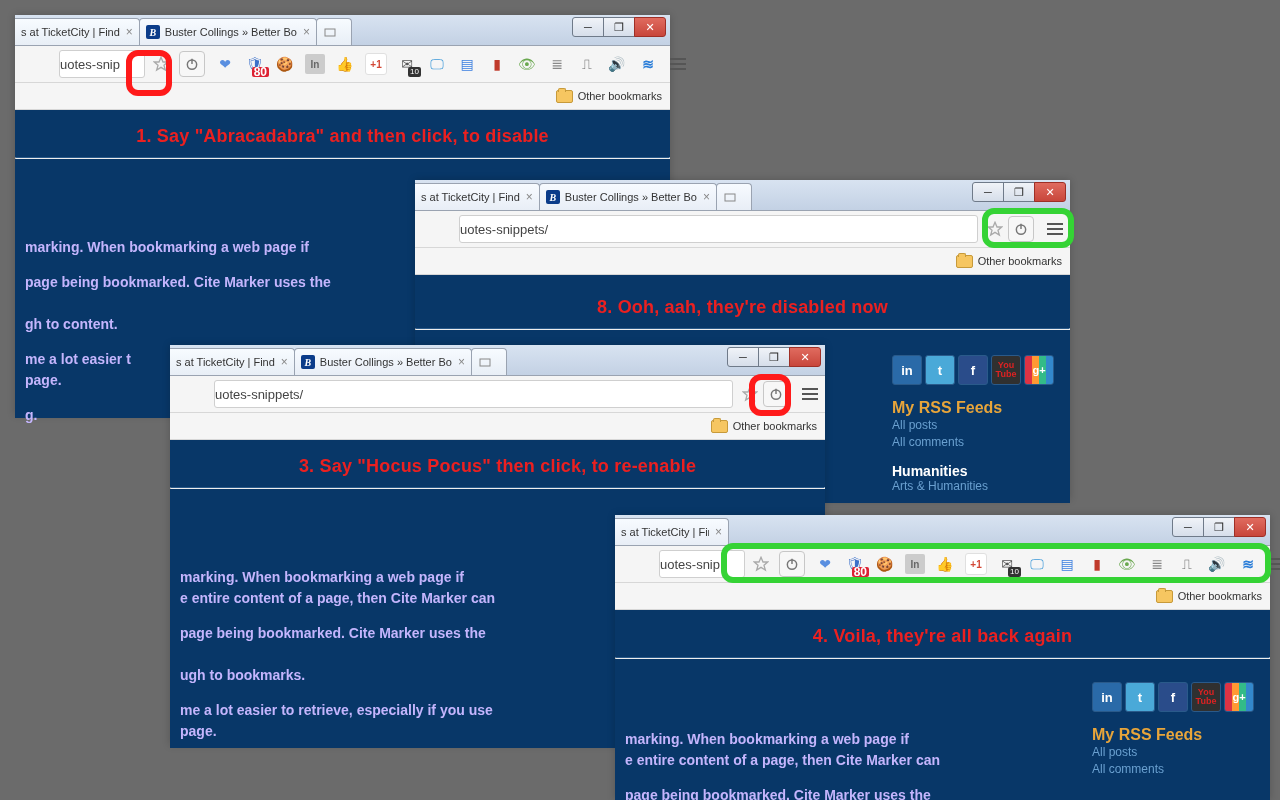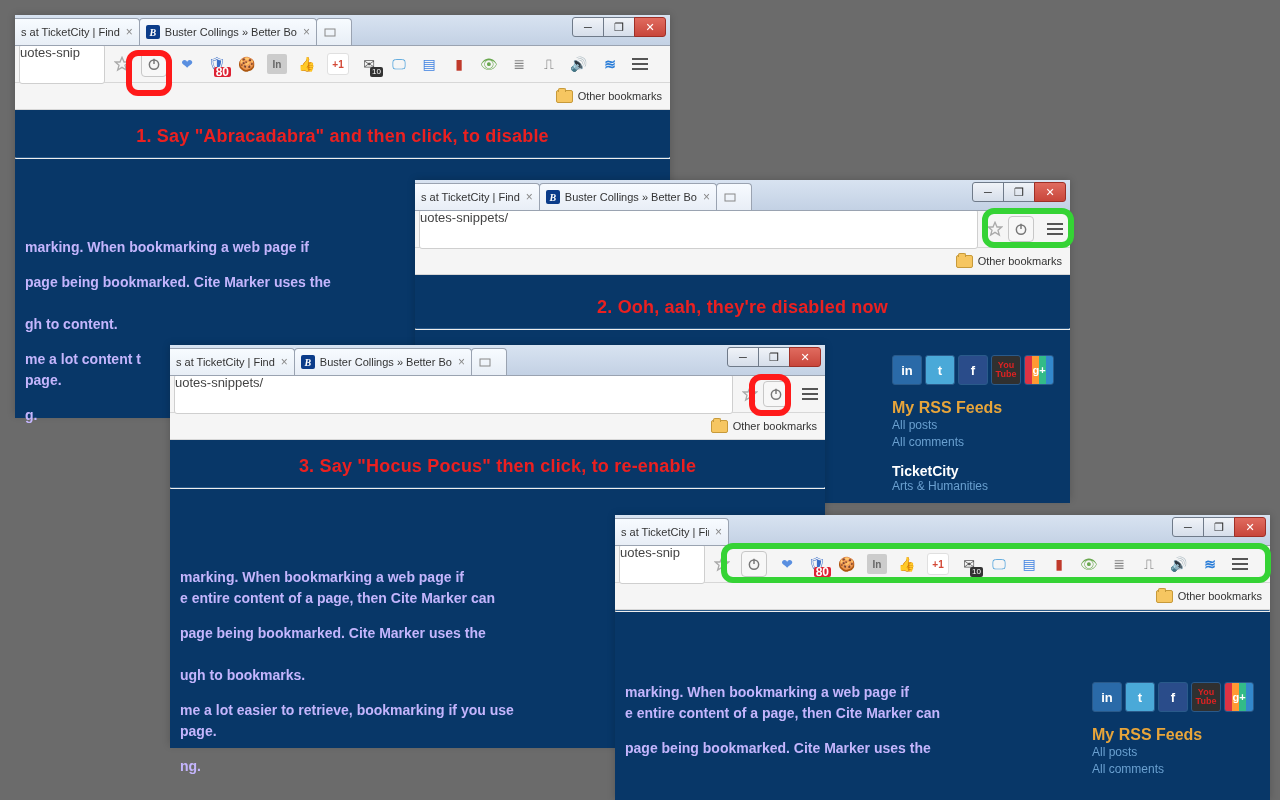--- a/index.html
+++ b/index.html
@@ -78,25 +78,27 @@
     padding: 0 4px;
     gap: 4px;
   }
   .omnibox {
     height: 26px;
     flex: 0 0 auto;
     border: 1px solid #cfcfcf;
     border-radius: 3px;
     background: #fff;
     display: flex;
-    padding: 0 6px 12px 2px;
+    align-items: center;
+    padding: 0 6px 0 2px;
     color: #444;
     font-size: 13px;
     white-space: nowrap;
     overflow: hidden;
+    margin-left: 40px;
   }
   .omnibox.trunc-left { padding-left: 0; }
   .star {
     width: 18px; height: 18px;
     margin-left: 4px;
     display:inline-flex;align-items:center;justify-content:center;
     color:#999;
   }
   .ext-icons {
     display: flex;
@@ -304,21 +306,21 @@
     <span>Other bookmarks</span>
   </div>
 
   <div class="content" style="height:308px;">
     <div class="caption">1. Say "Abracadabra" and then click, to disable</div>
     <hr class="thinrule">
     <div style="height:64px;"></div>
     <div class="body-text">
       <p><span>marking. When bookmarking a web page if</span><br></p>
       <p><span>page being bookmarked. Cite Marker uses the</span><br><br><span>gh to content.</span></p>
-      <p><span>me a lot content t</span><br><span>page.</span></p>
+      <p><span>me a lot easier t</span><br><span>page.</span></p>
       <p><span>g.</span></p>
     </div>
   </div>
 
   <div class="hl-red" style="left:111px; top:35px; width:46px; height:46px;"></div>
 </div>
 
 <div class="panel" style="left:415px; top:180px; width:655px; height:320px;">
   <div class="tabstrip">
     <div class="tab" style="border-top-left-radius:0;border-left:none;">
@@ -361,35 +363,35 @@
         <span class="hamburger"></span>
       </span>
   </div>
 
   <div class="bookmarkbar">
     <span class="folder-icon"></span>
     <span>Other bookmarks</span>
   </div>
 
   <div class="content" style="height:228px; position:relative;">
-    <div class="caption" style="padding-top:22px;">2. Ooh, aah, they're disabled now</div>
+    <div class="caption" style="padding-top:22px;">8. Ooh, aah, they're disabled now</div>
     <hr class="thinrule">
 
     <div class="sidebar" style="right:16px; top:80px;">
       <div class="socials">
         <div class="soc in">in</div>
         <div class="soc tw">t</div>
         <div class="soc fb">f</div>
         <div class="soc yt">You<br>Tube</div>
         <div class="soc gp">g+</div>
       </div>
       <div class="rss-title">My RSS Feeds</div>
       <div class="rss-link">All posts</div>
       <div class="rss-link">All comments</div>
-      <div class="cat-title">TicketCity</div>
+      <div class="cat-title">Humanities</div>
       <div class="cat-link">Arts &amp; Humanities</div>
     </div>
   </div>
 
   <div class="hl-green" style="right:-4px; top:28px; width:92px; height:40px;"></div>
 </div>
 
 <div class="panel" style="left:170px; top:345px; width:655px; height:400px;">
   <div class="tabstrip">
     <div class="tab" style="border-top-left-radius:0;border-left:none;">
@@ -438,22 +440,21 @@
     <span>Other bookmarks</span>
   </div>
 
   <div class="content" style="height:308px;">
     <div class="caption">3. Say "Hocus Pocus" then click, to re-enable</div>
     <hr class="thinrule">
     <div style="height:64px;"></div>
     <div class="body-text">
       <p><span>marking. When bookmarking a web page if</span><br><span>e entire content of a page, then Cite Marker can</span></p>
       <p><span>page being bookmarked. Cite Marker uses the</span><br><br><span>ugh to bookmarks.</span></p>
-      <p><span>me a lot easier to retrieve, bookmarking if you use</span><br><span>page.</span></p>
-      <p><span>ng.</span></p>
+      <p><span>me a lot easier to retrieve, especially if you use</span><br><span>page.</span></p>
     </div>
   </div>
 
   <div class="hl-red" style="right:34px; top:29px; width:42px; height:42px;"></div>
 </div>
 
 <div class="panel" style="left:615px; top:515px; width:655px; height:285px;">
   <div class="tabstrip">
     <div class="tab" style="border-top-left-radius:0;border-left:none;">
       <span class="tabtext" style="max-width:88px;">s at TicketCity | Find</span>
@@ -502,20 +503,21 @@
         </span>
     </div>
   </div>
 
   <div class="bookmarkbar">
     <span class="folder-icon"></span>
     <span>Other bookmarks</span>
   </div>
 
   <div class="content" style="height:193px; position:relative;">
+    <div class="caption">4. Voila, they're all back again</div>
     <hr class="thinrule">
     <div style="height:56px;"></div>
     <div class="body-text" style="max-width:370px;">
       <p><span>marking. When bookmarking a web page if</span><br><span>e entire content of a page, then Cite Marker can</span></p>
       <p><span>page being bookmarked. Cite Marker uses the</span></p>
     </div>
 
     <div class="sidebar" style="right:16px; top:72px;">
       <div class="socials">
         <div class="soc in">in</div>

